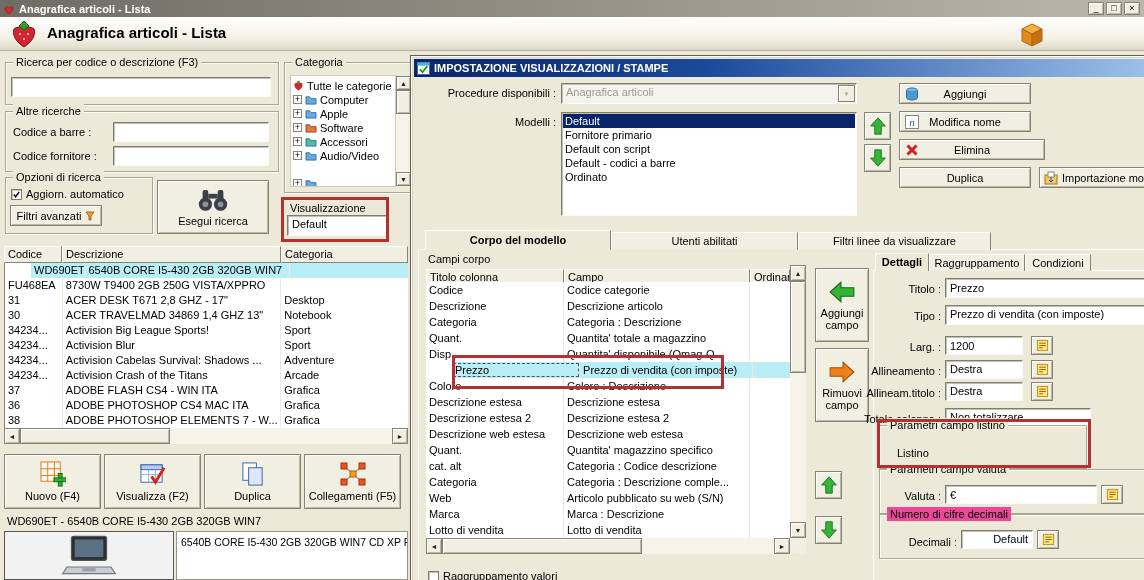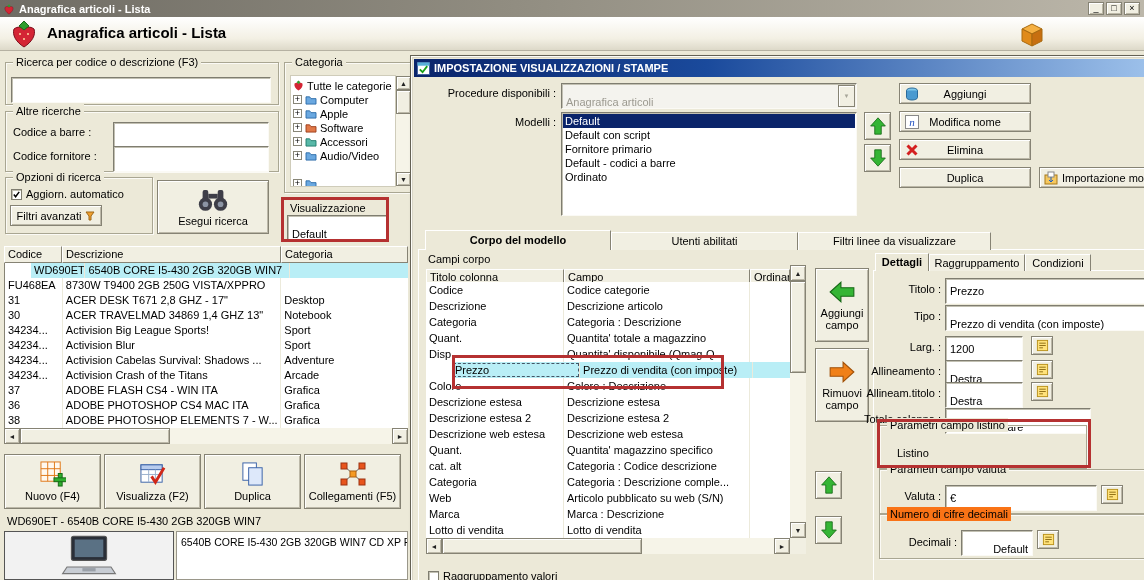--- a/index.html
+++ b/index.html
@@ -25,21 +25,21 @@
   .hdr-title { position:absolute; left:47px; top:7px; font-size:15px; font-weight:bold; }
 
   
   .gb { position:absolute; border:1px solid #a9a692;
         box-shadow:inset 1px 1px 0 #fbfaf5, 1px 1px 0 #fbfaf5; }
   .gl { position:absolute; top:-8px; left:7px; background:#ece9d8; padding:0 3px;
         line-height:14px; white-space:nowrap; }
   .inp, .inpd { position:absolute; background:#fff; border:1px solid;
         border-color:#7f7d70 #fbfaf5 #fbfaf5 #7f7d70;
         box-shadow:inset 1px 1px 0 #c2c0b2; font:11px "Liberation Sans",sans-serif;
-        padding:12px 4px; white-space:nowrap; overflow:hidden; }
+        padding:2px 4px; white-space:nowrap; overflow:hidden; }
   input.inp { outline:none; }
   .dis { background:#f4f3ee; color:#9c9a90; }
   .btn { position:absolute; background:#f1efe2; border:1px solid #868374;
          box-shadow:inset 1px 1px 0 #fff, inset -1px -1px 0 #bcb8a8;
          font:11px "Liberation Sans",sans-serif; display:flex; align-items:center;
          justify-content:center; padding:0; }
   .car { position:absolute; right:1px; top:1px; bottom:1px; width:17px;
          background:#f1efe2; border:1px solid #868374;
          box-shadow:inset 1px 1px 0 #fff; font-size:6px; color:#333;
          display:flex; align-items:center; justify-content:center; }
@@ -410,22 +410,22 @@
 
     <div class="rl" style="left:25px;top:31px;width:120px">Procedure disponibili :</div>
     <div class="inpd dis" style="left:150px;top:27px;width:296px;height:21px">
       <span>Anagrafica articoli</span>
       <span class="car gray">▼</span>
     </div>
 
     <div class="rl" style="left:25px;top:60px;width:120px">Modelli :</div>
     <div class="inpd" style="left:150px;top:56px;width:296px;height:104px;padding:1px">
       <div class="li selblue">Default</div>
+      <div class="li">Fornitore primario</div>
       <div class="li">Default con script</div>
-      <div class="li">Fornitore primario</div>
       <div class="li">Default - codici a barre</div>
       <div class="li">Ordinato</div>
     </div>
 
     <div class="btn" style="left:453px;top:56px;width:27px;height:28px">
       <span class="ic">
           <svg width="18" height="20" viewBox="0 0 22 24">
             <path d="M11 2 L20 12 L15 12 L15 22 L7 22 L7 12 L2 12 Z" fill="#35b535" stroke="#156815"></path>
           </svg>
         </span>
@@ -449,21 +449,21 @@
     </div>
     <div class="btn" style="left:488px;top:55px;width:132px;height:21px">
       <span class="ic abs" style="left:5px;top:3px">
           <svg width="14" height="14" viewBox="0 0 14 14">
             <rect x="0.5" y="0.5" width="13" height="13" fill="#fff" stroke="#888"></rect>
             <text x="7" y="11" font-size="11" text-anchor="middle" fill="#2050c0" font-family="'Liberation Serif',serif" font-style="italic">n</text>
           </svg>
         </span>
       <span>Modifica nome</span>
     </div>
-    <div class="btn" style="left:488px;top:83px;width:132px;height:21px">
+    <div class="btn" style="left:488px;top:83px;width:146px;height:21px">
       <span class="ic abs" style="left:5px;top:3px">
           <svg width="14" height="14" viewBox="0 0 14 14">
             <path d="M2.5 2.5 L11.5 11.5 M11.5 2.5 L2.5 11.5" stroke="#d42020" stroke-width="3"></path>
           </svg>
         </span>
       <span>Elimina</span>
     </div>
     <div class="btn" style="left:488px;top:111px;width:132px;height:21px">
       <span>Duplica</span>
     </div>
@@ -671,21 +671,21 @@
     <div class="btn" style="left:690px;top:429px;width:22px;height:19px">
       <span class="ic">
           <svg width="13" height="13" viewBox="0 0 14 14">
             <rect x="1.5" y="1.5" width="11" height="11" fill="#ffe27a" stroke="#b89018"></rect>
             <path d="M3.5 4.5 h7 M3.5 7 h7 M3.5 9.5 h4" stroke="#8a6a10"></path>
           </svg>
         </span>
     </div>
 
     <div class="gb" style="left:468px;top:458px;width:276px;height:45px">
-      <span class="gl" style="background:#f97316">Numero di cifre decimali</span>
+      <span class="gl" style="background:#ec4899">Numero di cifre decimali</span>
     </div>
     <div class="rl" style="left:438px;top:480px;width:108px">Decimali :</div>
     <div class="inpd" style="left:550px;top:474px;width:72px;height:19px;text-align:right">
       <span>Default</span>
     </div>
     <div class="btn" style="left:626px;top:474px;width:22px;height:19px">
       <span class="ic">
           <svg width="13" height="13" viewBox="0 0 14 14">
             <rect x="1.5" y="1.5" width="11" height="11" fill="#ffe27a" stroke="#b89018"></rect>
             <path d="M3.5 4.5 h7 M3.5 7 h7 M3.5 9.5 h4" stroke="#8a6a10"></path>

